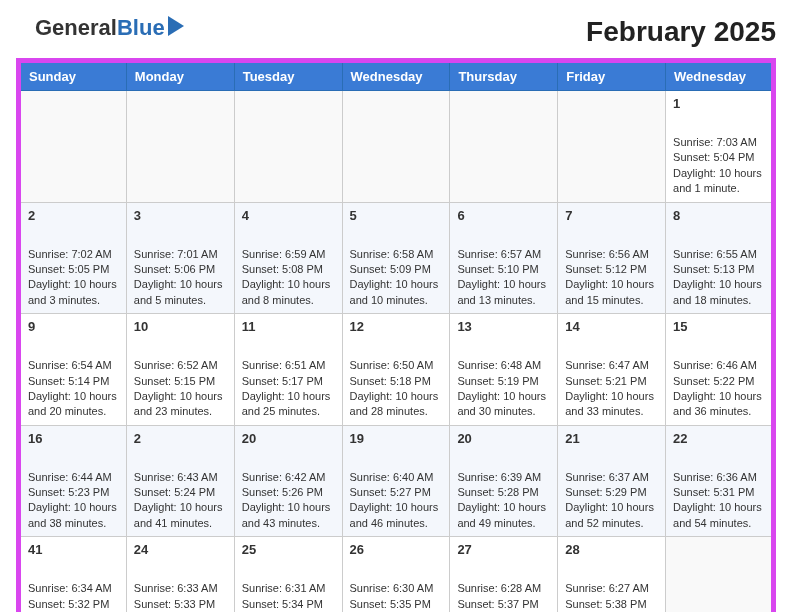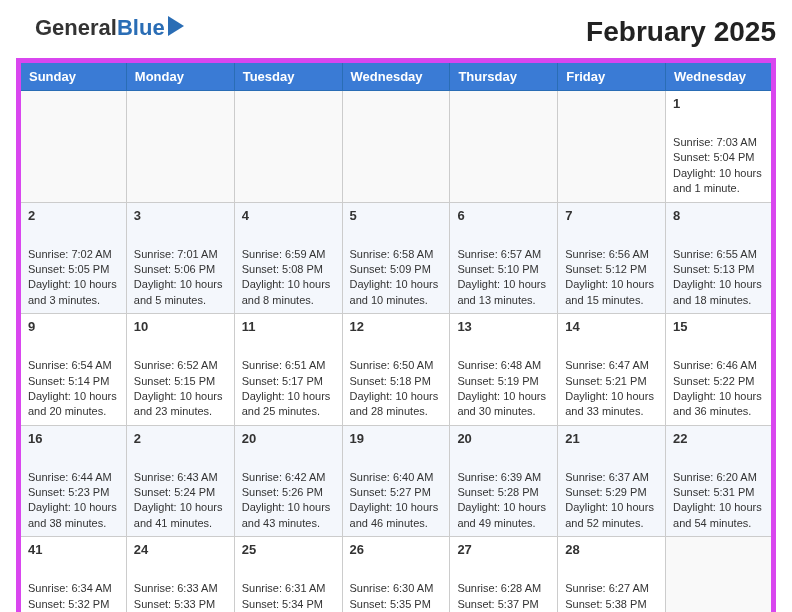--- a/index.html
+++ b/index.html
@@ -256,21 +256,21 @@
 Daylight: 10 hours and 49 minutes.</div>
         </td>
         <td>
           <span class="day-num">21</span>
           <div class="day-info" style="white-space: pre-line;">Sunrise: 6:37 AM
 Sunset: 5:29 PM
 Daylight: 10 hours and 52 minutes.</div>
         </td>
         <td>
           <span class="day-num">22</span>
-          <div class="day-info" style="white-space: pre-line;">Sunrise: 6:20 AM
+          <div class="day-info" style="white-space: pre-line;">Sunrise: 6:36 AM
 Sunset: 5:31 PM
 Daylight: 10 hours and 54 minutes.</div>
         </td>
       </tr>
       <tr>
         <td>
           <span class="day-num">41</span>
           <div class="day-info" style="white-space: pre-line;">Sunrise: 6:34 AM
 Sunset: 5:32 PM
 Daylight: 10 hours and 57 minutes.</div>

